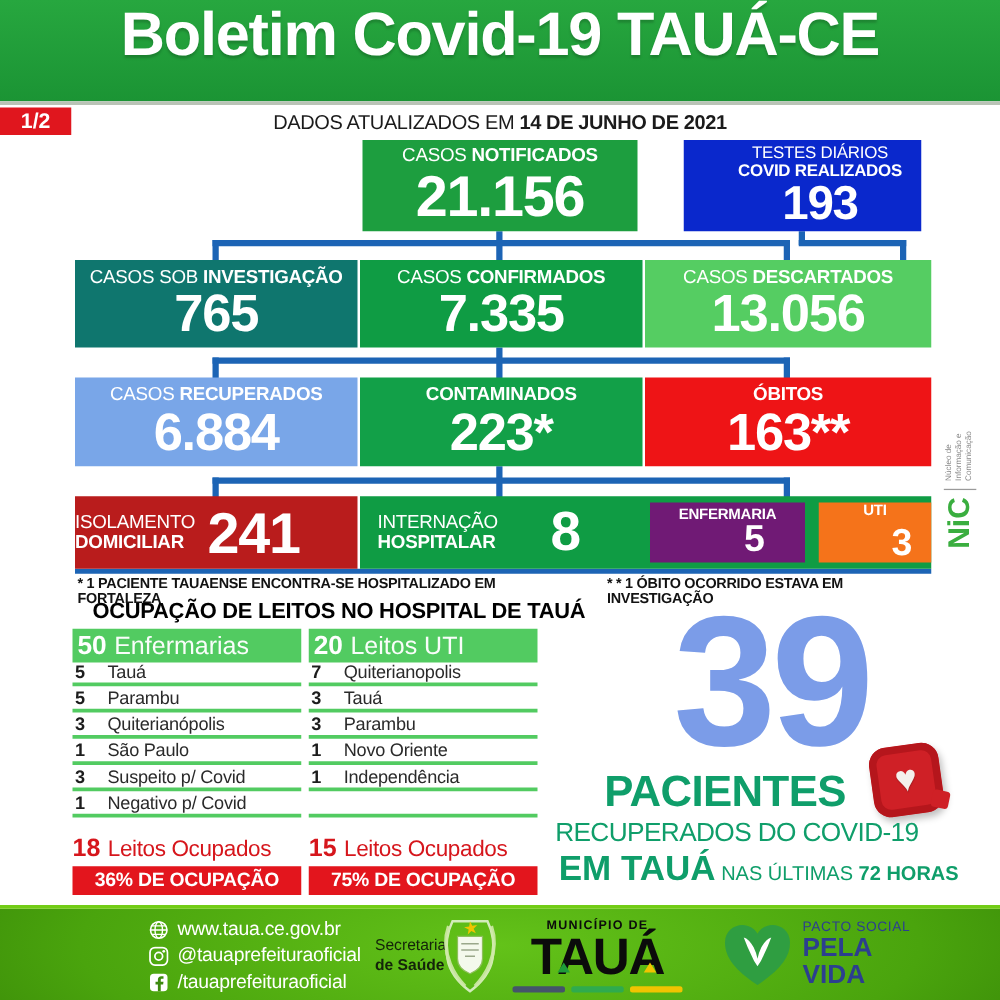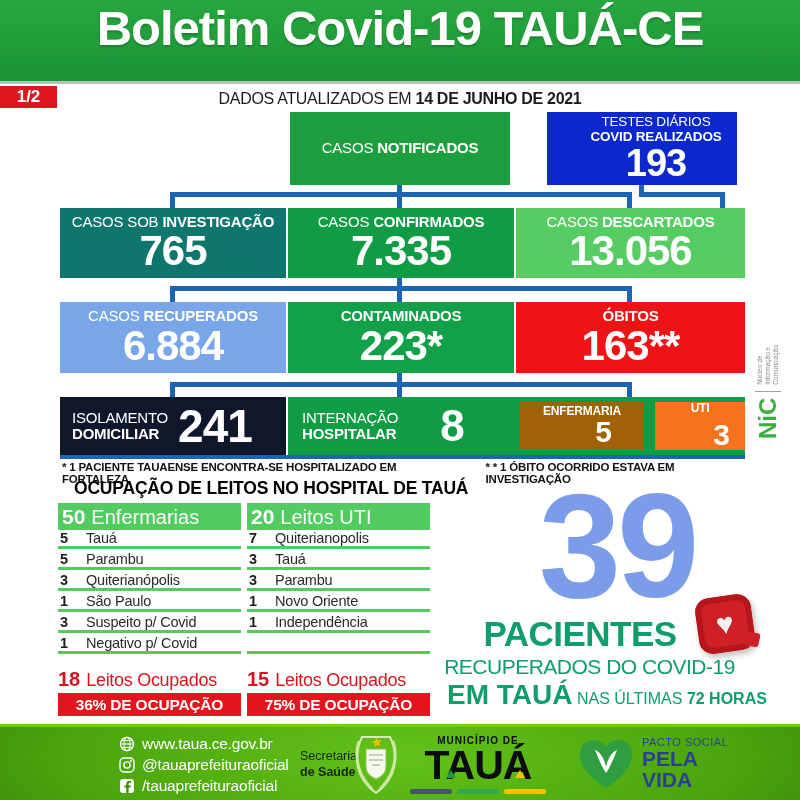--- a/index.html
+++ b/index.html
@@ -41,31 +41,31 @@
   .box-investigacao { left:60px;  top:208px; width:226px; height:70px; background:#0f766e; }
   .box-confirmados  { left:288px; top:208px; width:226px; height:70px; background:#0f9c44; }
   .box-descartados  { left:516px; top:208px; width:229px; height:70px; background:#55cd62; }
   .row2 .num, .box-investigacao .num, .box-confirmados .num, .box-descartados .num { font-size:42px; }
 
   .box-recuperados  { left:60px;  top:302px; width:226px; height:71px; background:#79a6e8; }
   .box-contaminados { left:288px; top:302px; width:226px; height:71px; background:#12a048; }
   .box-obitos       { left:516px; top:302px; width:229px; height:71px; background:#ee1416; }
   .box-recuperados .num, .box-contaminados .num, .box-obitos .num { font-size:42px; }
 
-  .box-isolamento { left:60px; top:397px; width:226px; height:58px; background:#0f172a;
-                    flex-direction:row; justify-content:flex-start; padding-left:12px; gap:10px; }
+  .box-isolamento { left:60px; top:397px; width:226px; height:58px; background:#b91c1c;
+                    flex-direction:row; justify-content:flex-start; gap:10px; }
   .box-isolamento .lbl { text-align:left; font-size:15px; }
   .box-isolamento .num { font-size:46px; }
   .box-internacao { left:288px; top:397px; width:457px; height:58px; background:#0f9c44;
                     flex-direction:row; justify-content:flex-start; padding-left:14px; gap:0; }
   .box-internacao .lbl { text-align:left; font-size:15px; }
   .box-internacao .num { font-size:44px; margin-left:42px; }
   .box-inner { position:absolute; top:5px; height:48px; color:#fff; display:flex; flex-direction:column;
                align-items:center; justify-content:center; }
-  .inner-enfermaria { left:232px; width:124px; background:#a16207; }
+  .inner-enfermaria { left:232px; width:124px; background:#701a75; }
   .inner-uti        { left:367px; width:90px;  background:#f5731a;justify-content:space-between; }
   .box-inner .lbl { font-size:12px; font-weight:700; line-height:1; }
   .box-inner .num { font-size:30px; font-weight:700; line-height:1; }
 
   
   .footnotes { position:absolute; left:62px; top:461px; width:700px; display:flex; gap:20px;
                font-size:11.5px; font-weight:600; color:#121212; letter-spacing:-0.2px; }
 
   
   .leitos-title { position:absolute; left:74px; top:478px; font-size:17.5px; font-weight:800;
@@ -182,20 +182,21 @@
   <div class="conn" style="left:627px; top:286px; width:5px; height:18px;"></div>
 
   <div class="conn" style="left:397px; top:373px; width:5px; height:26px;"></div>
   <div class="conn" style="left:170px; top:382px; width:462px; height:5px;"></div>
   <div class="conn" style="left:170px; top:382px; width:5px; height:17px;"></div>
   <div class="conn" style="left:627px; top:382px; width:5px; height:17px;"></div>
   <div class="conn" style="left:60px; top:455px; width:685px; height:4px;"></div>
 
   <div class="stat box-notificados">
     <div class="lbl"><span>CASOS </span><b>NOTIFICADOS</b></div>
+    <div class="num">21.156</div>
   </div>
 
   <div class="stat box-testes">
     <div class="lbl">TESTES DIÁRIOS</div>
     <div class="lbl" style="font-weight:700;">COVID REALIZADOS</div>
     <div class="num">193</div>
   </div>
 
   <div class="stat box-investigacao">
     <div class="lbl"><span>CASOS SOB </span><b>INVESTIGAÇÃO</b></div>

